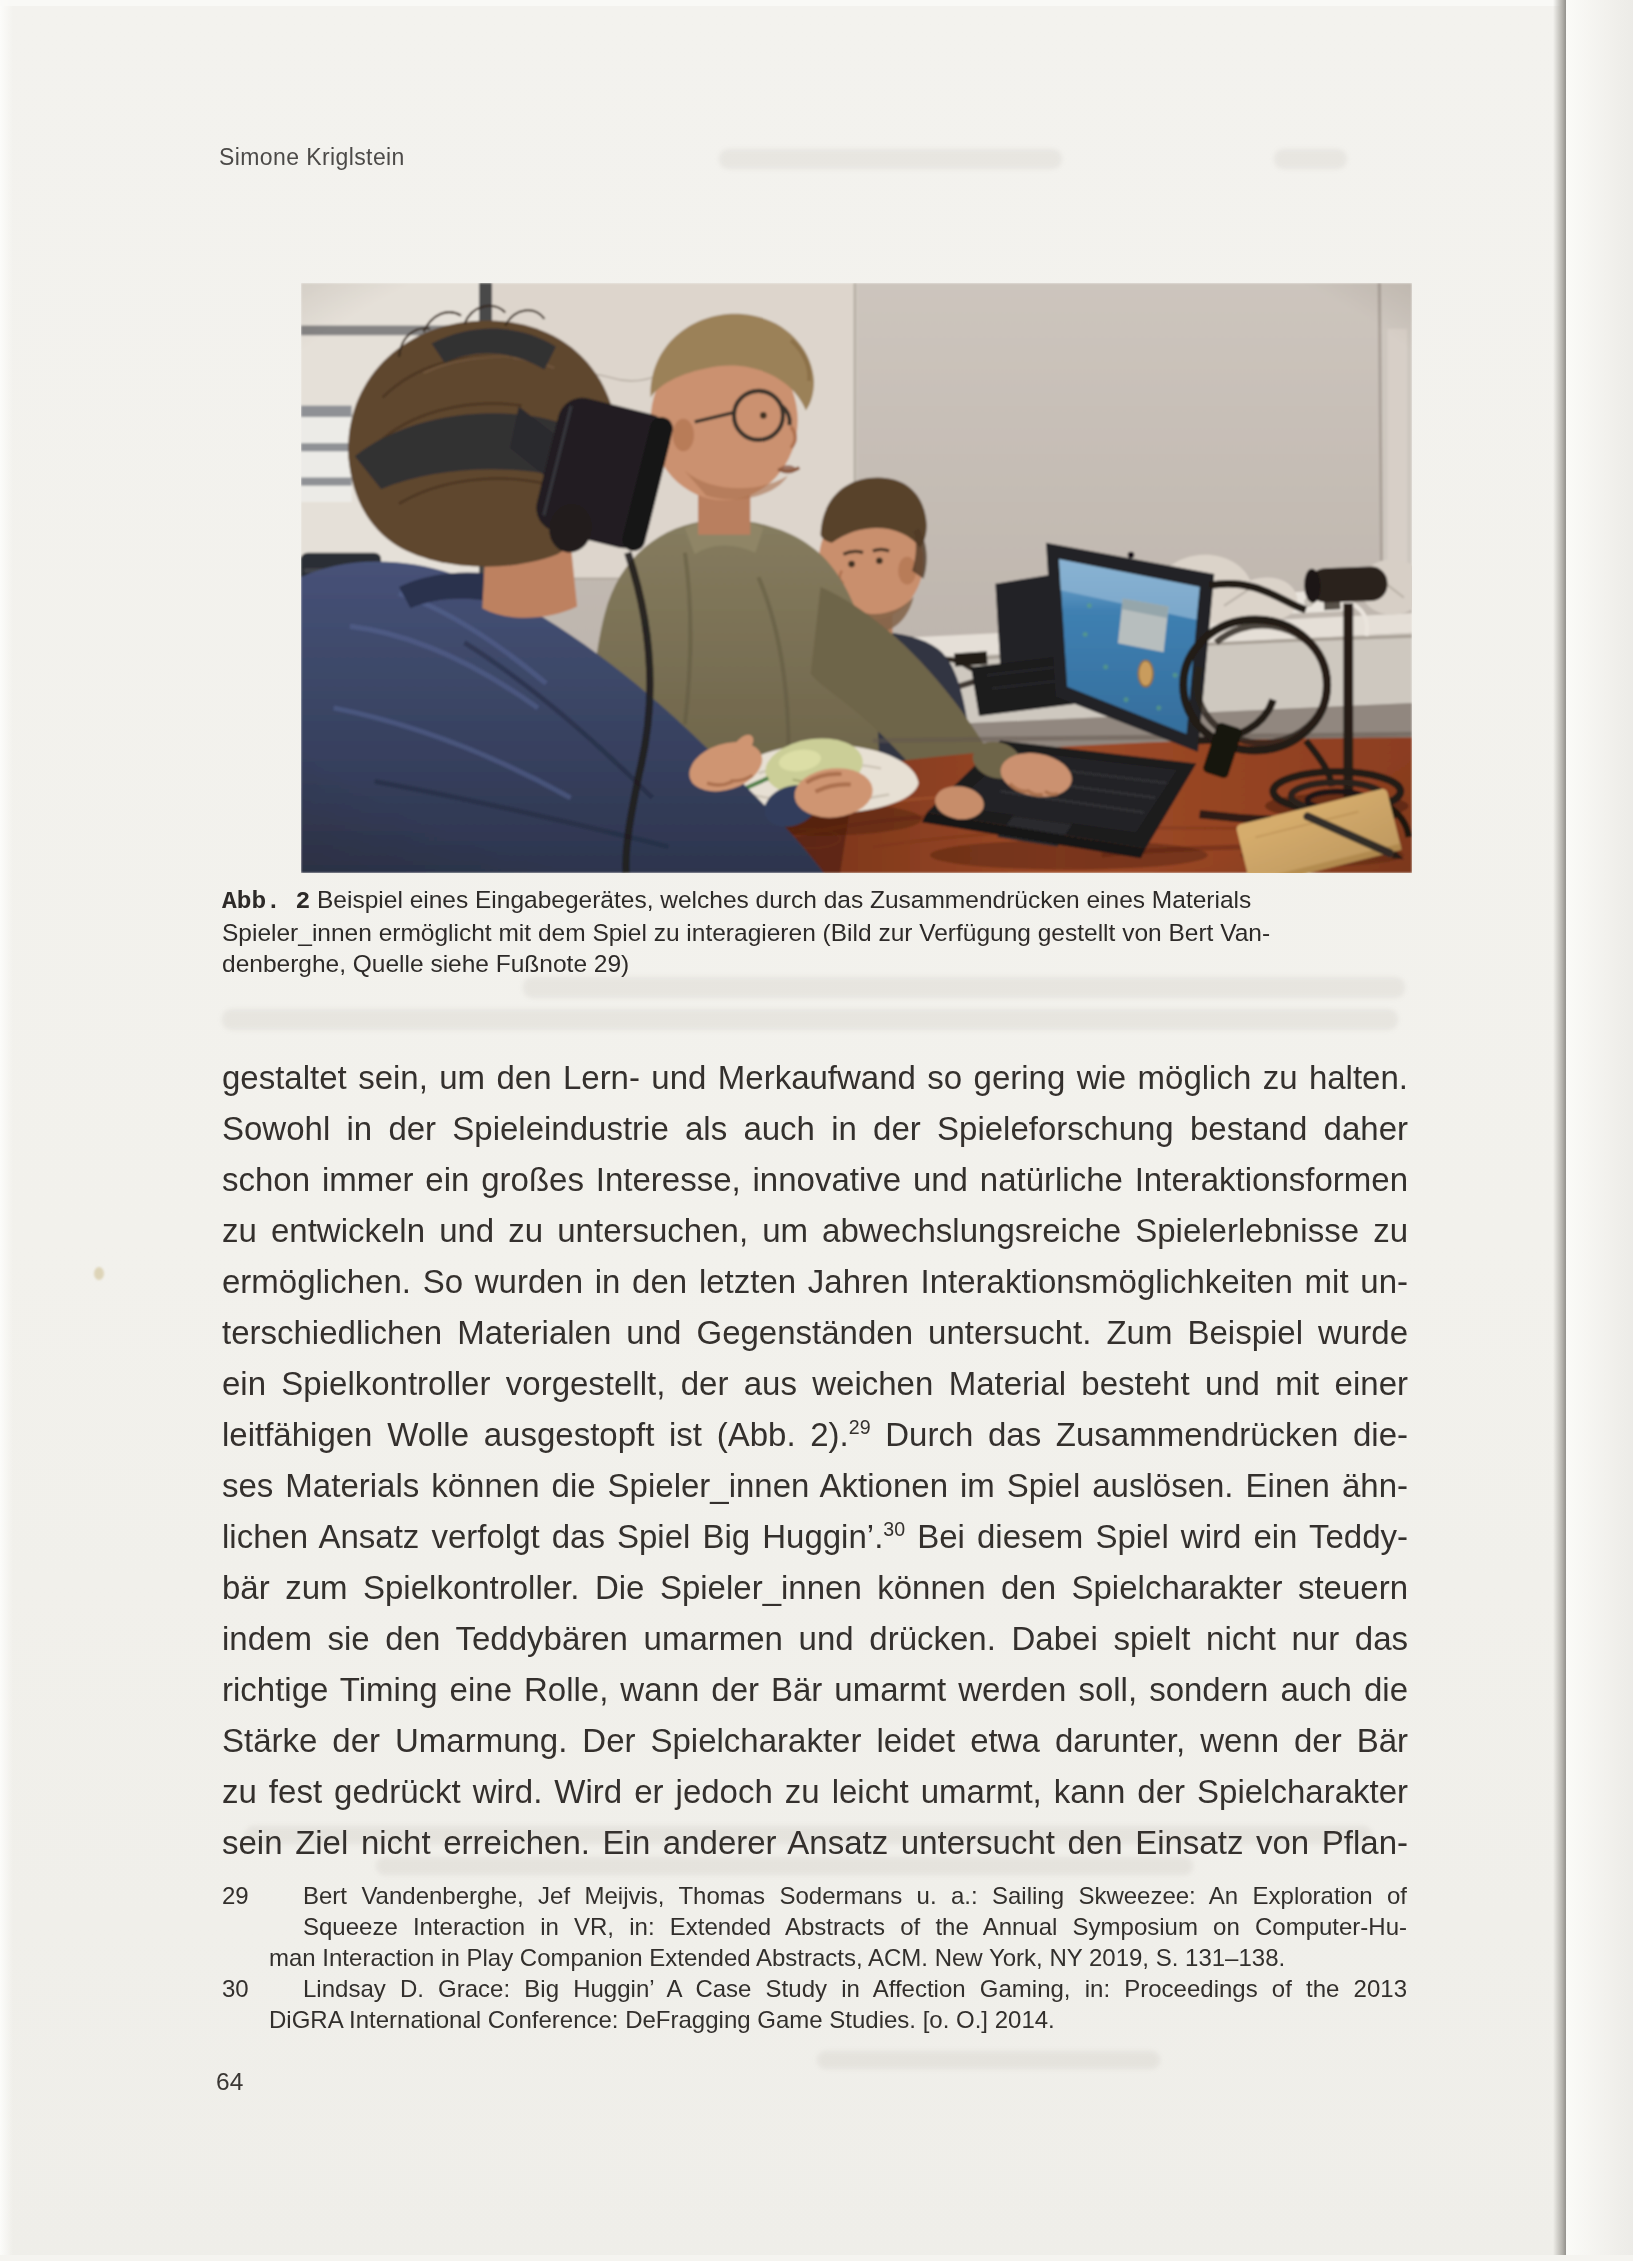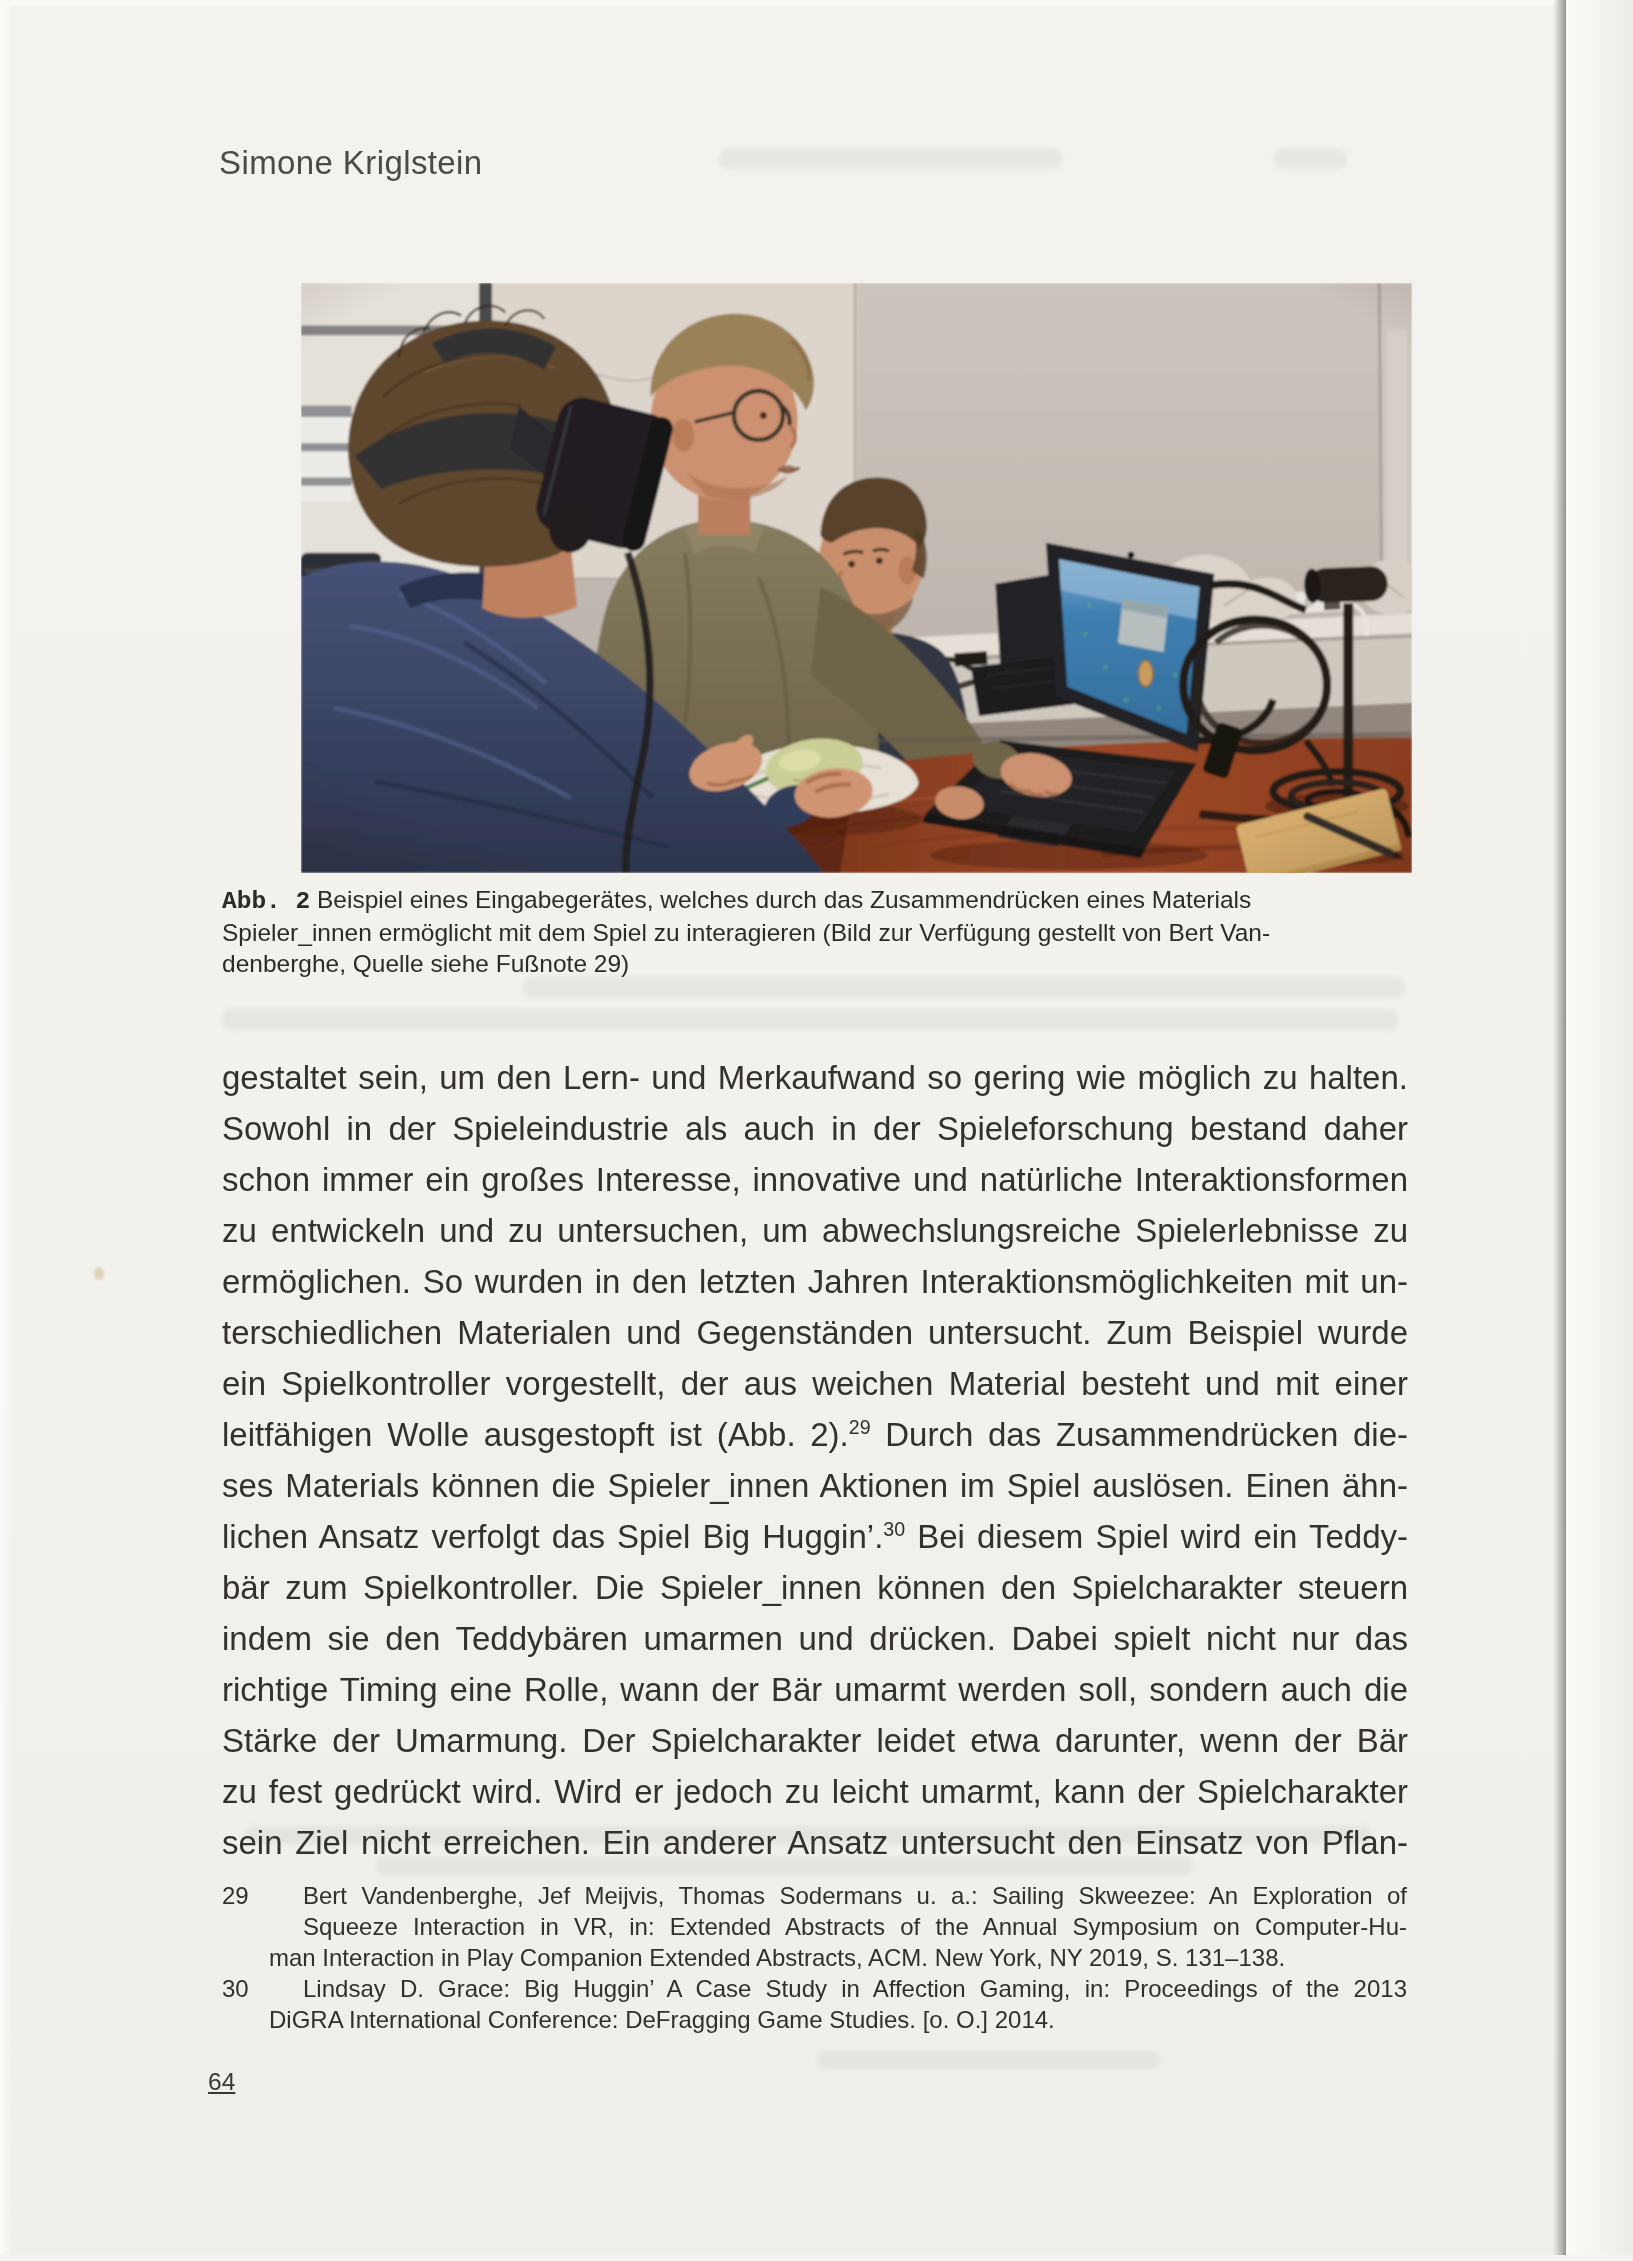--- a/index.html
+++ b/index.html
@@ -13,21 +13,21 @@
   .edge-right-line{position:absolute;left:1553px;top:0;width:13px;height:100%;
              background:linear-gradient(90deg, rgba(0,0,0,0), #b3b1ab 72%, #93918c);}
   .edge-right-paper{position:absolute;left:1566px;top:0;width:67px;height:100%;
              background:linear-gradient(90deg,#fbfbf8,#f2f1ed 60%,#ecebe7);}
   .edge-bottom{position:absolute;left:0;bottom:0;width:100%;height:6.5px;background:#f5f4f0;}
 
   .ghost{position:absolute;background:rgba(115,105,95,.085);filter:blur(2.4px);border-radius:9.8px;}
   .speck{position:absolute;left:94px;top:1267px;width:9.8px;height:13px;background:#cdbd8e;
          opacity:.55;border-radius:50%;filter:blur(0.8px);}
 
-  .author{position:absolute;left:219px;top:144px;font-size:33px;letter-spacing:0.4px;color:#4c4a48;}
+  .author{position:absolute;left:219px;top:144px;font-size:23px;letter-spacing:0.4px;color:#4c4a48;}
 
   .figure{position:absolute;left:301px;top:283px;width:1111px;height:590px;}
   .figure svg{display:block;width:100%;height:100%;}
 
   .caption{position:absolute;left:222px;top:884px;width:1186px;font-size:24.5px;
            line-height:31px;color:#2d2a28;}
   .caption .b{font-weight:bold;font-family:Liberation Mono, monospace;}
 
   .bodytext{position:absolute;left:222px;top:1052px;width:1186px;font-size:33px;
             line-height:51px;color:#34302d;}
@@ -35,21 +35,21 @@
   sup.fn-ref{font-size:19.6px;line-height:0;vertical-align:super;}
 
   .footnotes{position:absolute;left:222px;top:1880px;width:1186px;font-size:24px;
              line-height:31px;color:#322f2c;}
   .fn{display:flex;align-items:flex-start;}
   .fn-num{width:47px;flex:none;}
   .fn-text{width:1138px;}
   .fn-line.jl{text-align:justify;text-align-last:justify;margin-left:34px;}
   .fn-line.last{text-align:left;}
 
-  .pagenum{position:absolute;left:208px;top:2068px;font-size:24.5px;color:#3a3734;text-decoration:underline;}
+  .pagenum{position:absolute;left:216px;top:2068px;font-size:24.5px;color:#3a3734;}
 </style>
 </head>
 <body>
 
 <div class="sheet">
 
   <div class="author">Simone Kriglstein</div>
 
   <div class="ghost" style="left:719px;top:149px;width:343px;height:19.6px;"></div>
   <div class="ghost" style="left:1274px;top:149px;width:73px;height:19.6px;"></div>

